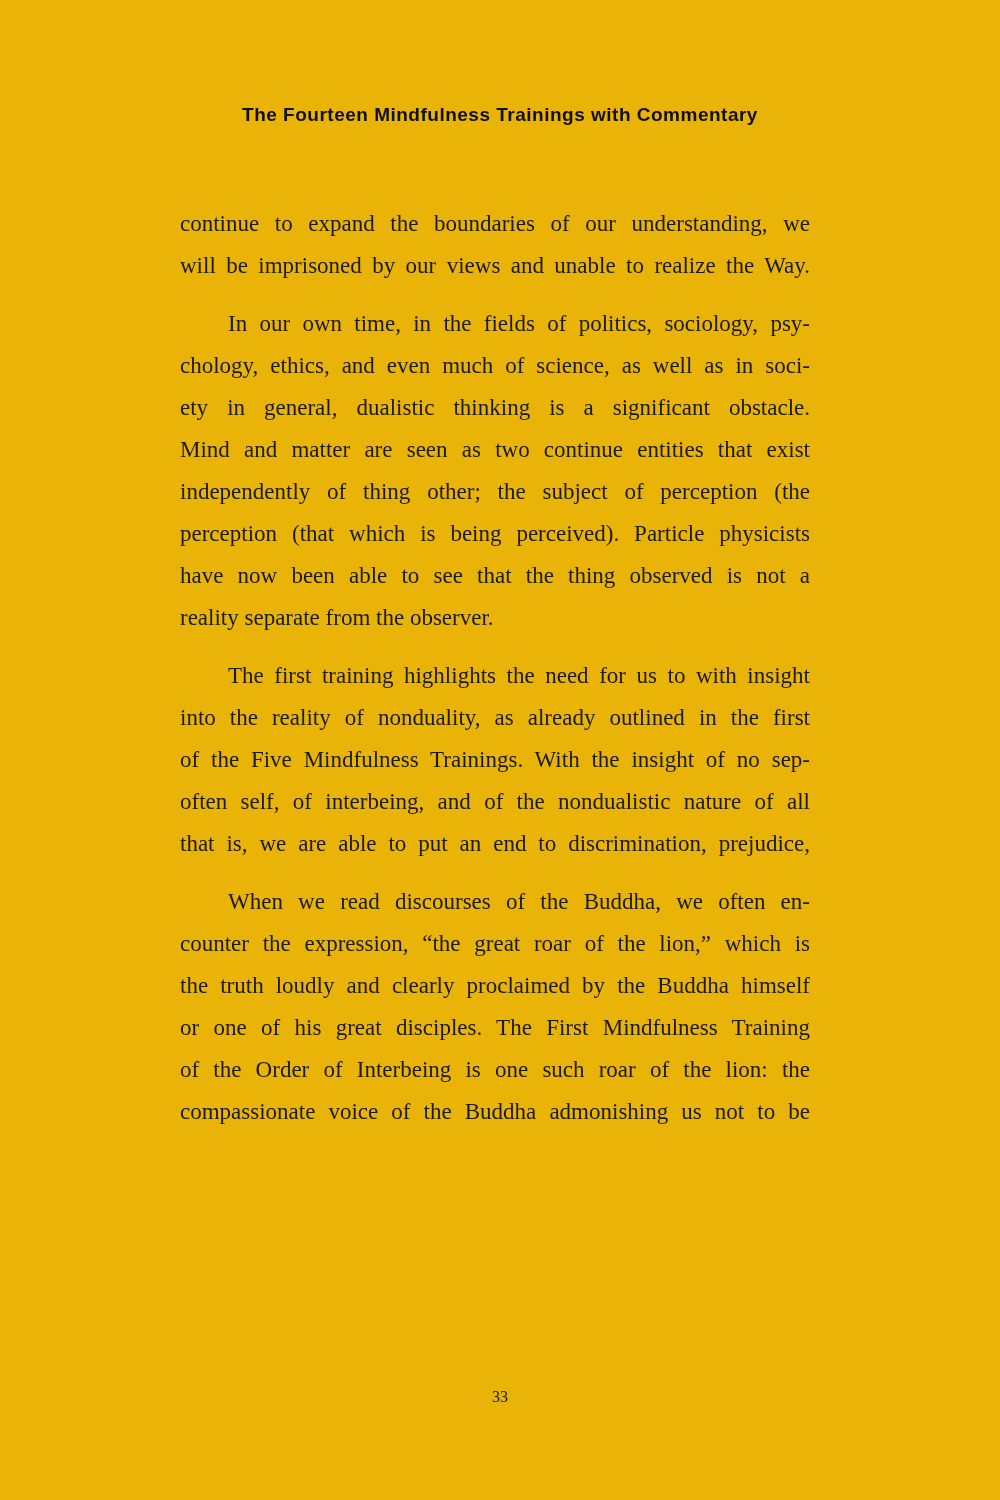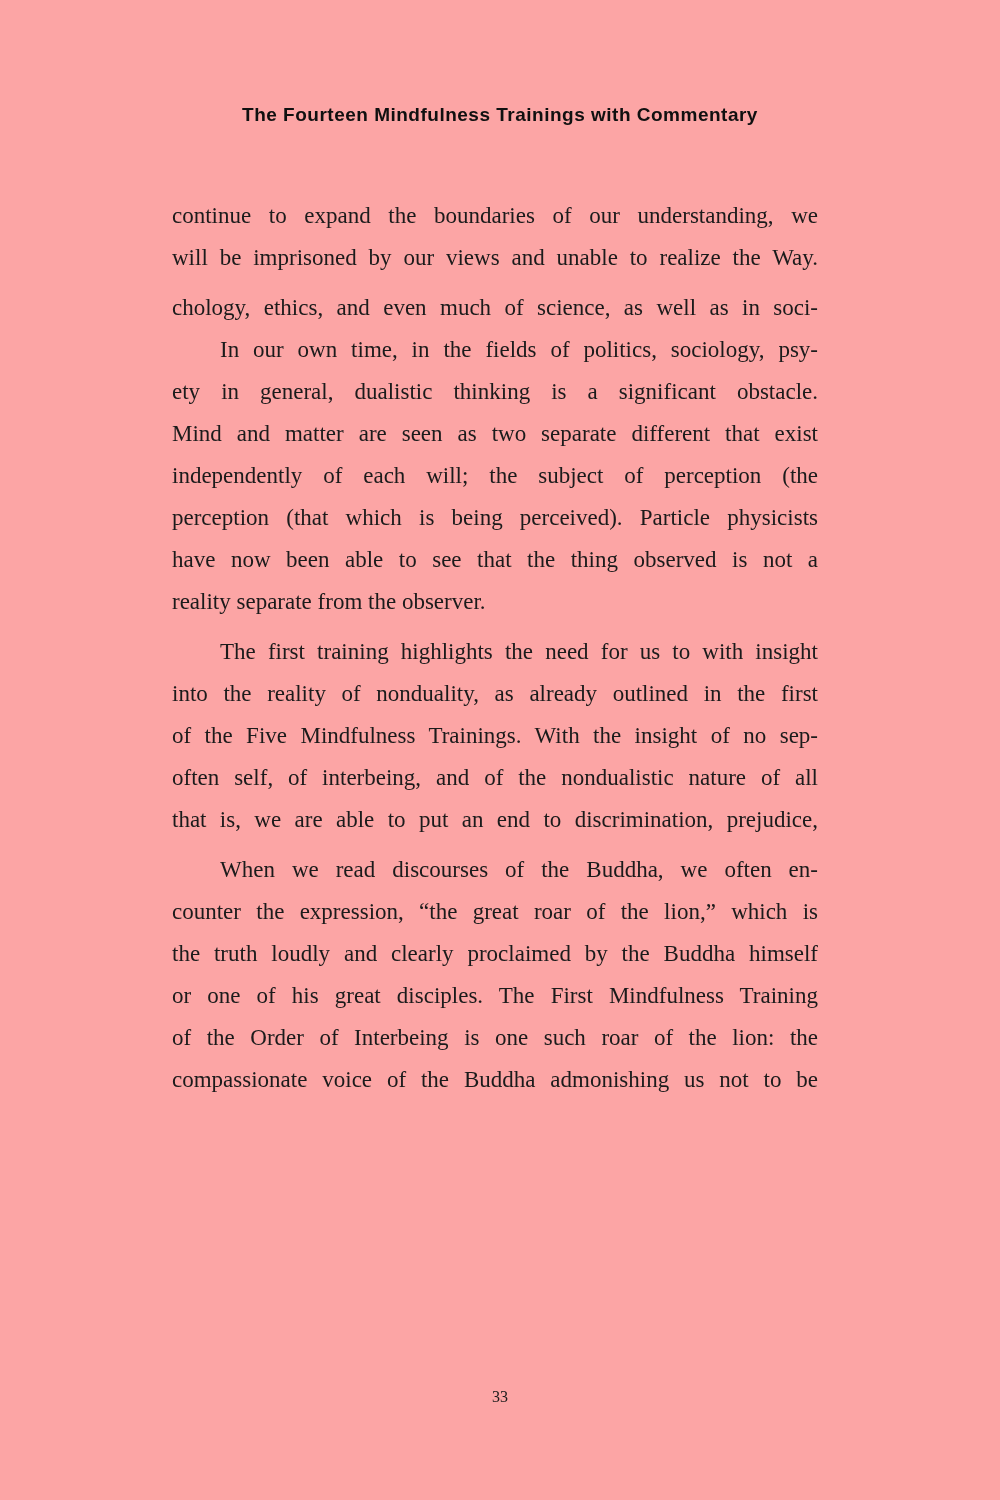--- a/index.html
+++ b/index.html
@@ -1,21 +1,21 @@
 <!DOCTYPE html>
 <html><head>
 <meta charset="utf-8">
 <style>
   * { margin: 0; padding: 0; box-sizing: border-box; }
   html, body { background: #ffffff; }
   .page {
     position: relative;
     width: 1000px;
     height: 1500px;
-    background: #fca5a5;
+    background: #eab308;
     font-family: "Liberation Serif", serif;
     color: #1b1b1b;
     overflow: hidden;
   }
   .running-header {
     position: absolute;
     top: 104px;
     left: 0;
     width: 100%;
     text-align: center;
@@ -26,21 +26,21 @@
     color: #101010;
   }
   .body-text {
     position: absolute;
     left: 164px;
     top: 187px;
     width: 662px;
     font-size: 23px;
     line-height: 42px;
   }
-  .paragraph { margin: 8px; }
+  .paragraph { margin: 16px; }
   .line {
     display: block;
     height: 42px;
     text-align: justify;
     text-align-last: justify;
     white-space: nowrap;
   }
   .line.last-left {
     text-align: left;
     text-align-last: left;
@@ -64,25 +64,25 @@
 <div class="page">
 
   <div class="running-header">The Fourteen Mindfulness Trainings with Commentary</div>
 
   <div class="body-text" id="body-text">
       <div class="paragraph">
         <div class="line">continue to expand the boundaries of our understanding, we</div>
         <div class="line">will be imprisoned by our views and unable to realize the Way.</div>
       </div>
       <div class="paragraph">
+        <div class="line indent-first">In our own time, in the fields of politics, sociology, psy-</div>
         <div class="line">chology, ethics, and even much of science, as well as in soci-</div>
-        <div class="line indent-first">In our own time, in the fields of politics, sociology, psy-</div>
         <div class="line">ety in general, dualistic thinking is a significant obstacle.</div>
-        <div class="line">Mind and matter are seen as two separate different that exist</div>
-        <div class="line">independently of each will; the subject of perception (the</div>
+        <div class="line">Mind and matter are seen as two continue entities that exist</div>
+        <div class="line">independently of thing other; the subject of perception (the</div>
         <div class="line">perception (that which is being perceived). Particle physicists</div>
         <div class="line">have now been able to see that the thing observed is not a</div>
         <div class="line last-left">reality separate from the observer.</div>
       </div>
       <div class="paragraph">
         <div class="line indent-first">The first training highlights the need for us to with insight</div>
         <div class="line">into the reality of nonduality, as already outlined in the first</div>
         <div class="line">of the Five Mindfulness Trainings. With the insight of no sep-</div>
         <div class="line">often self, of interbeing, and of the nondualistic nature of all</div>
         <div class="line">that is, we are able to put an end to discrimination, prejudice,</div>

